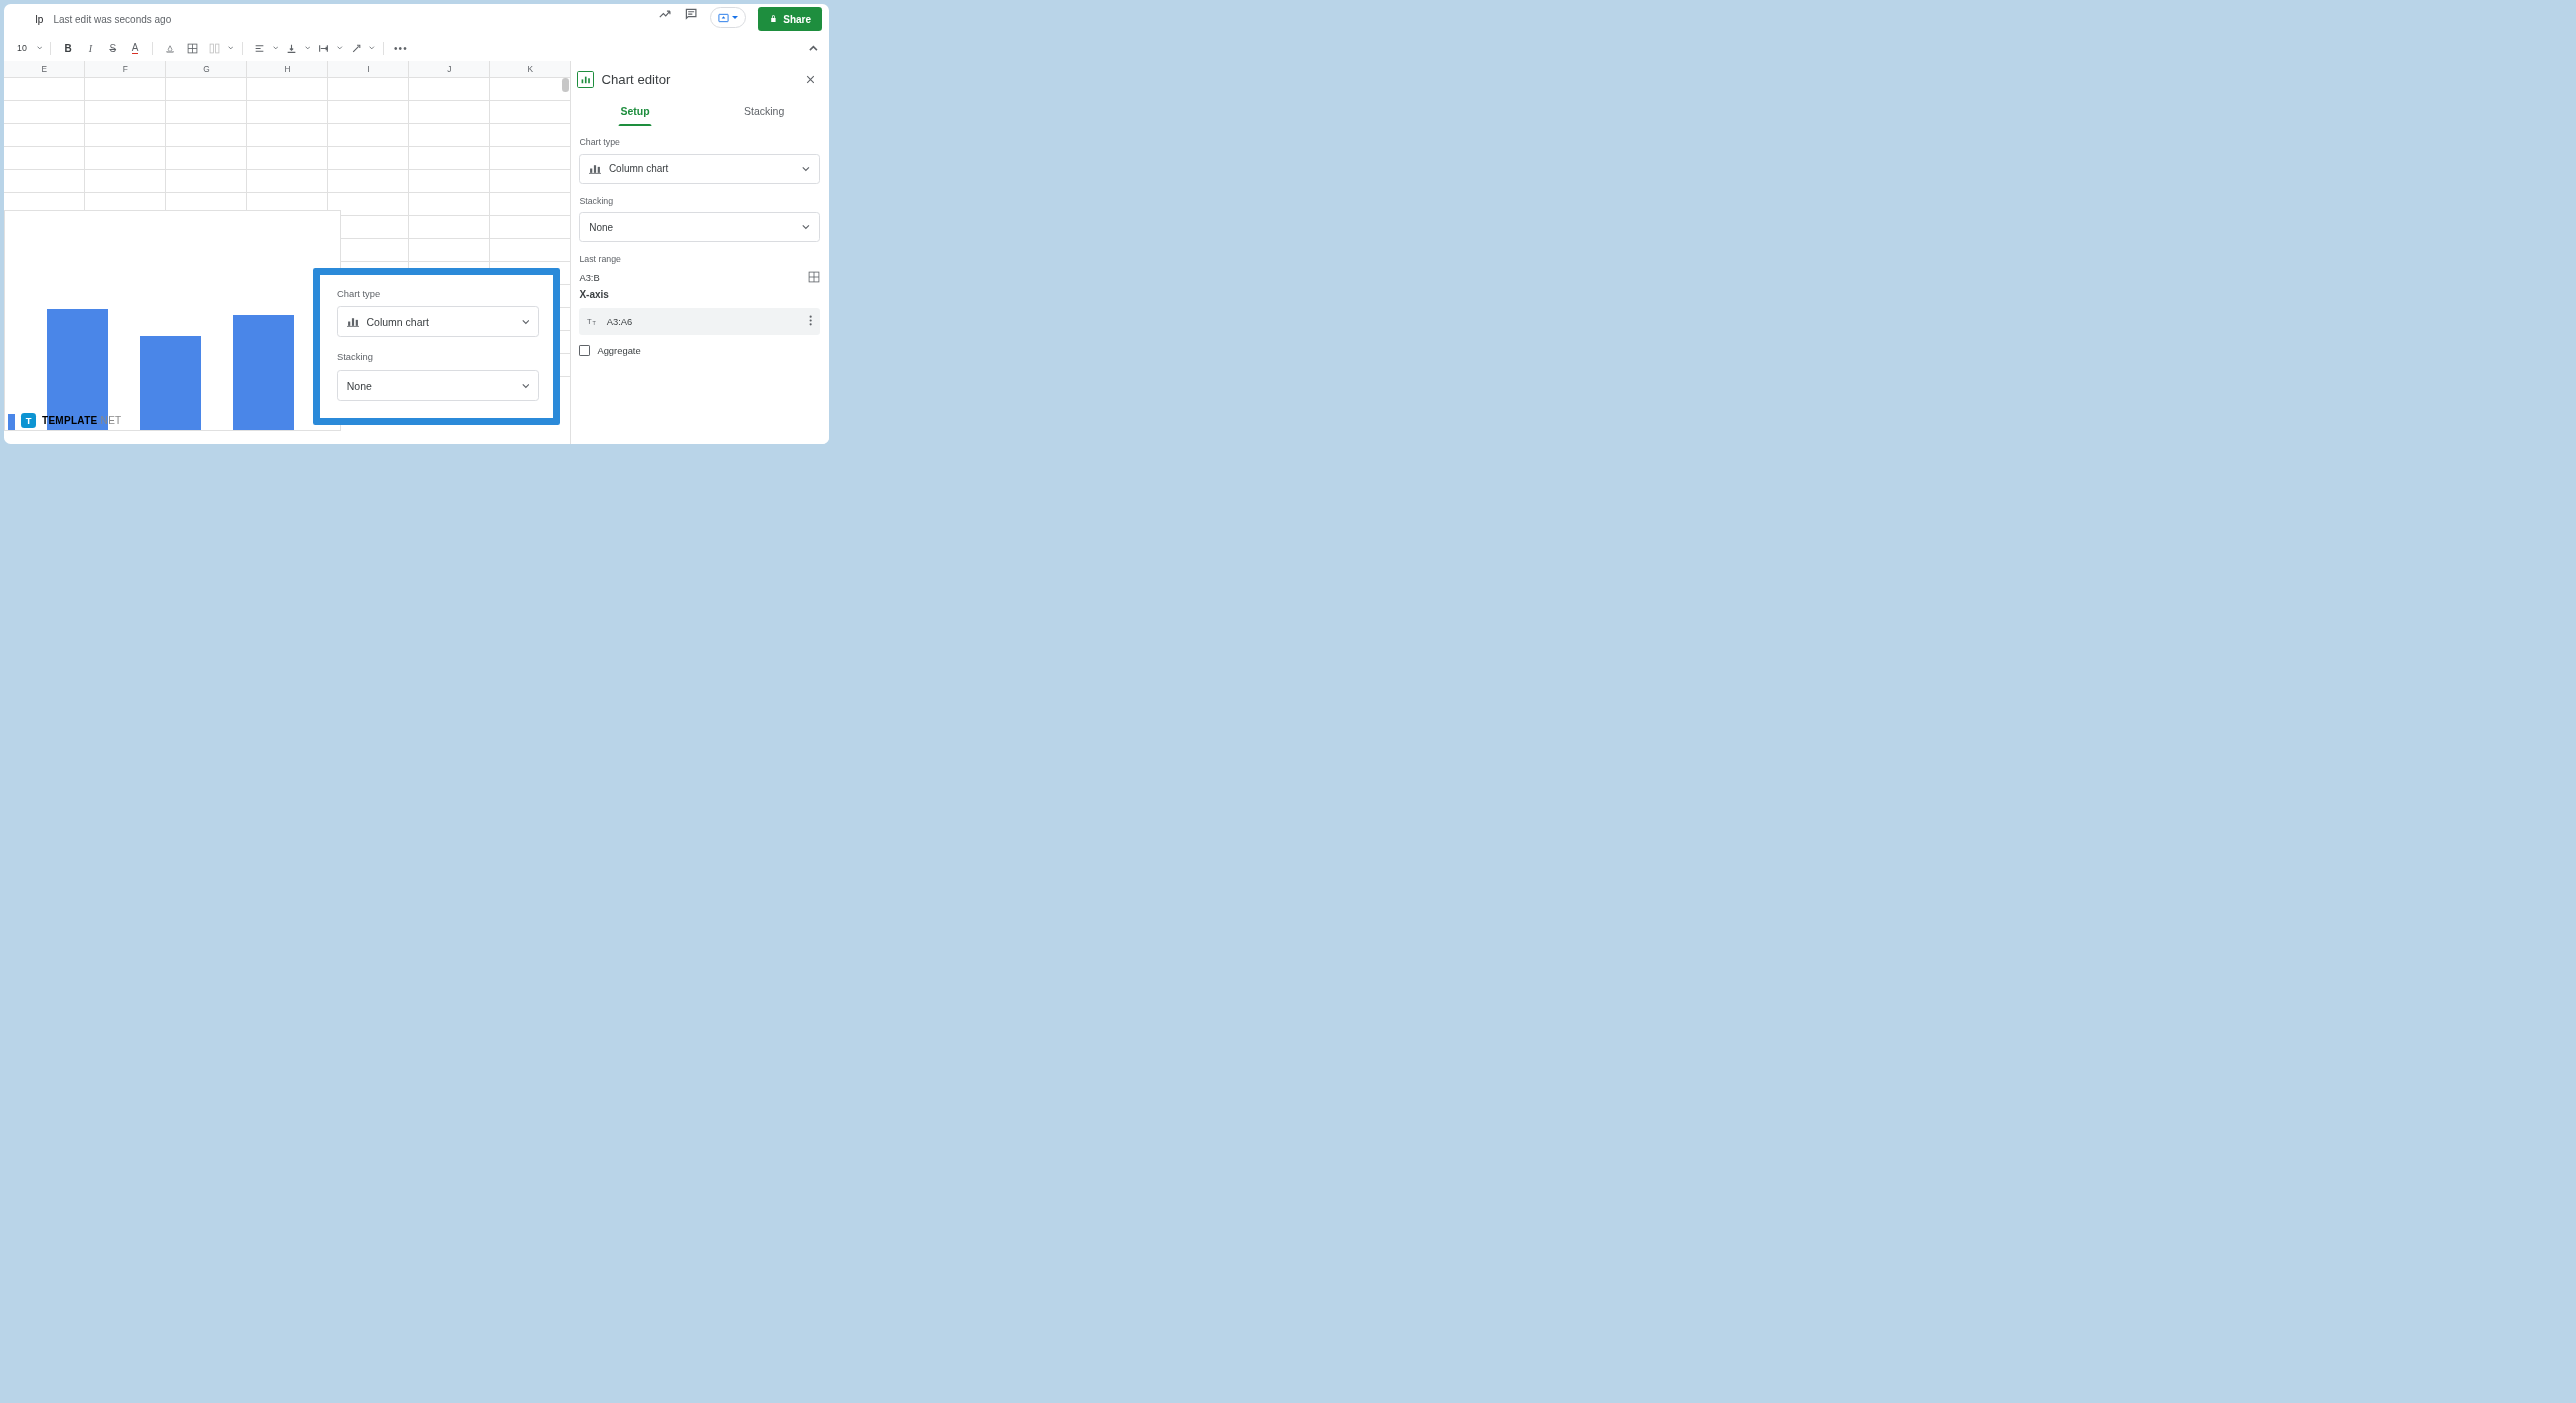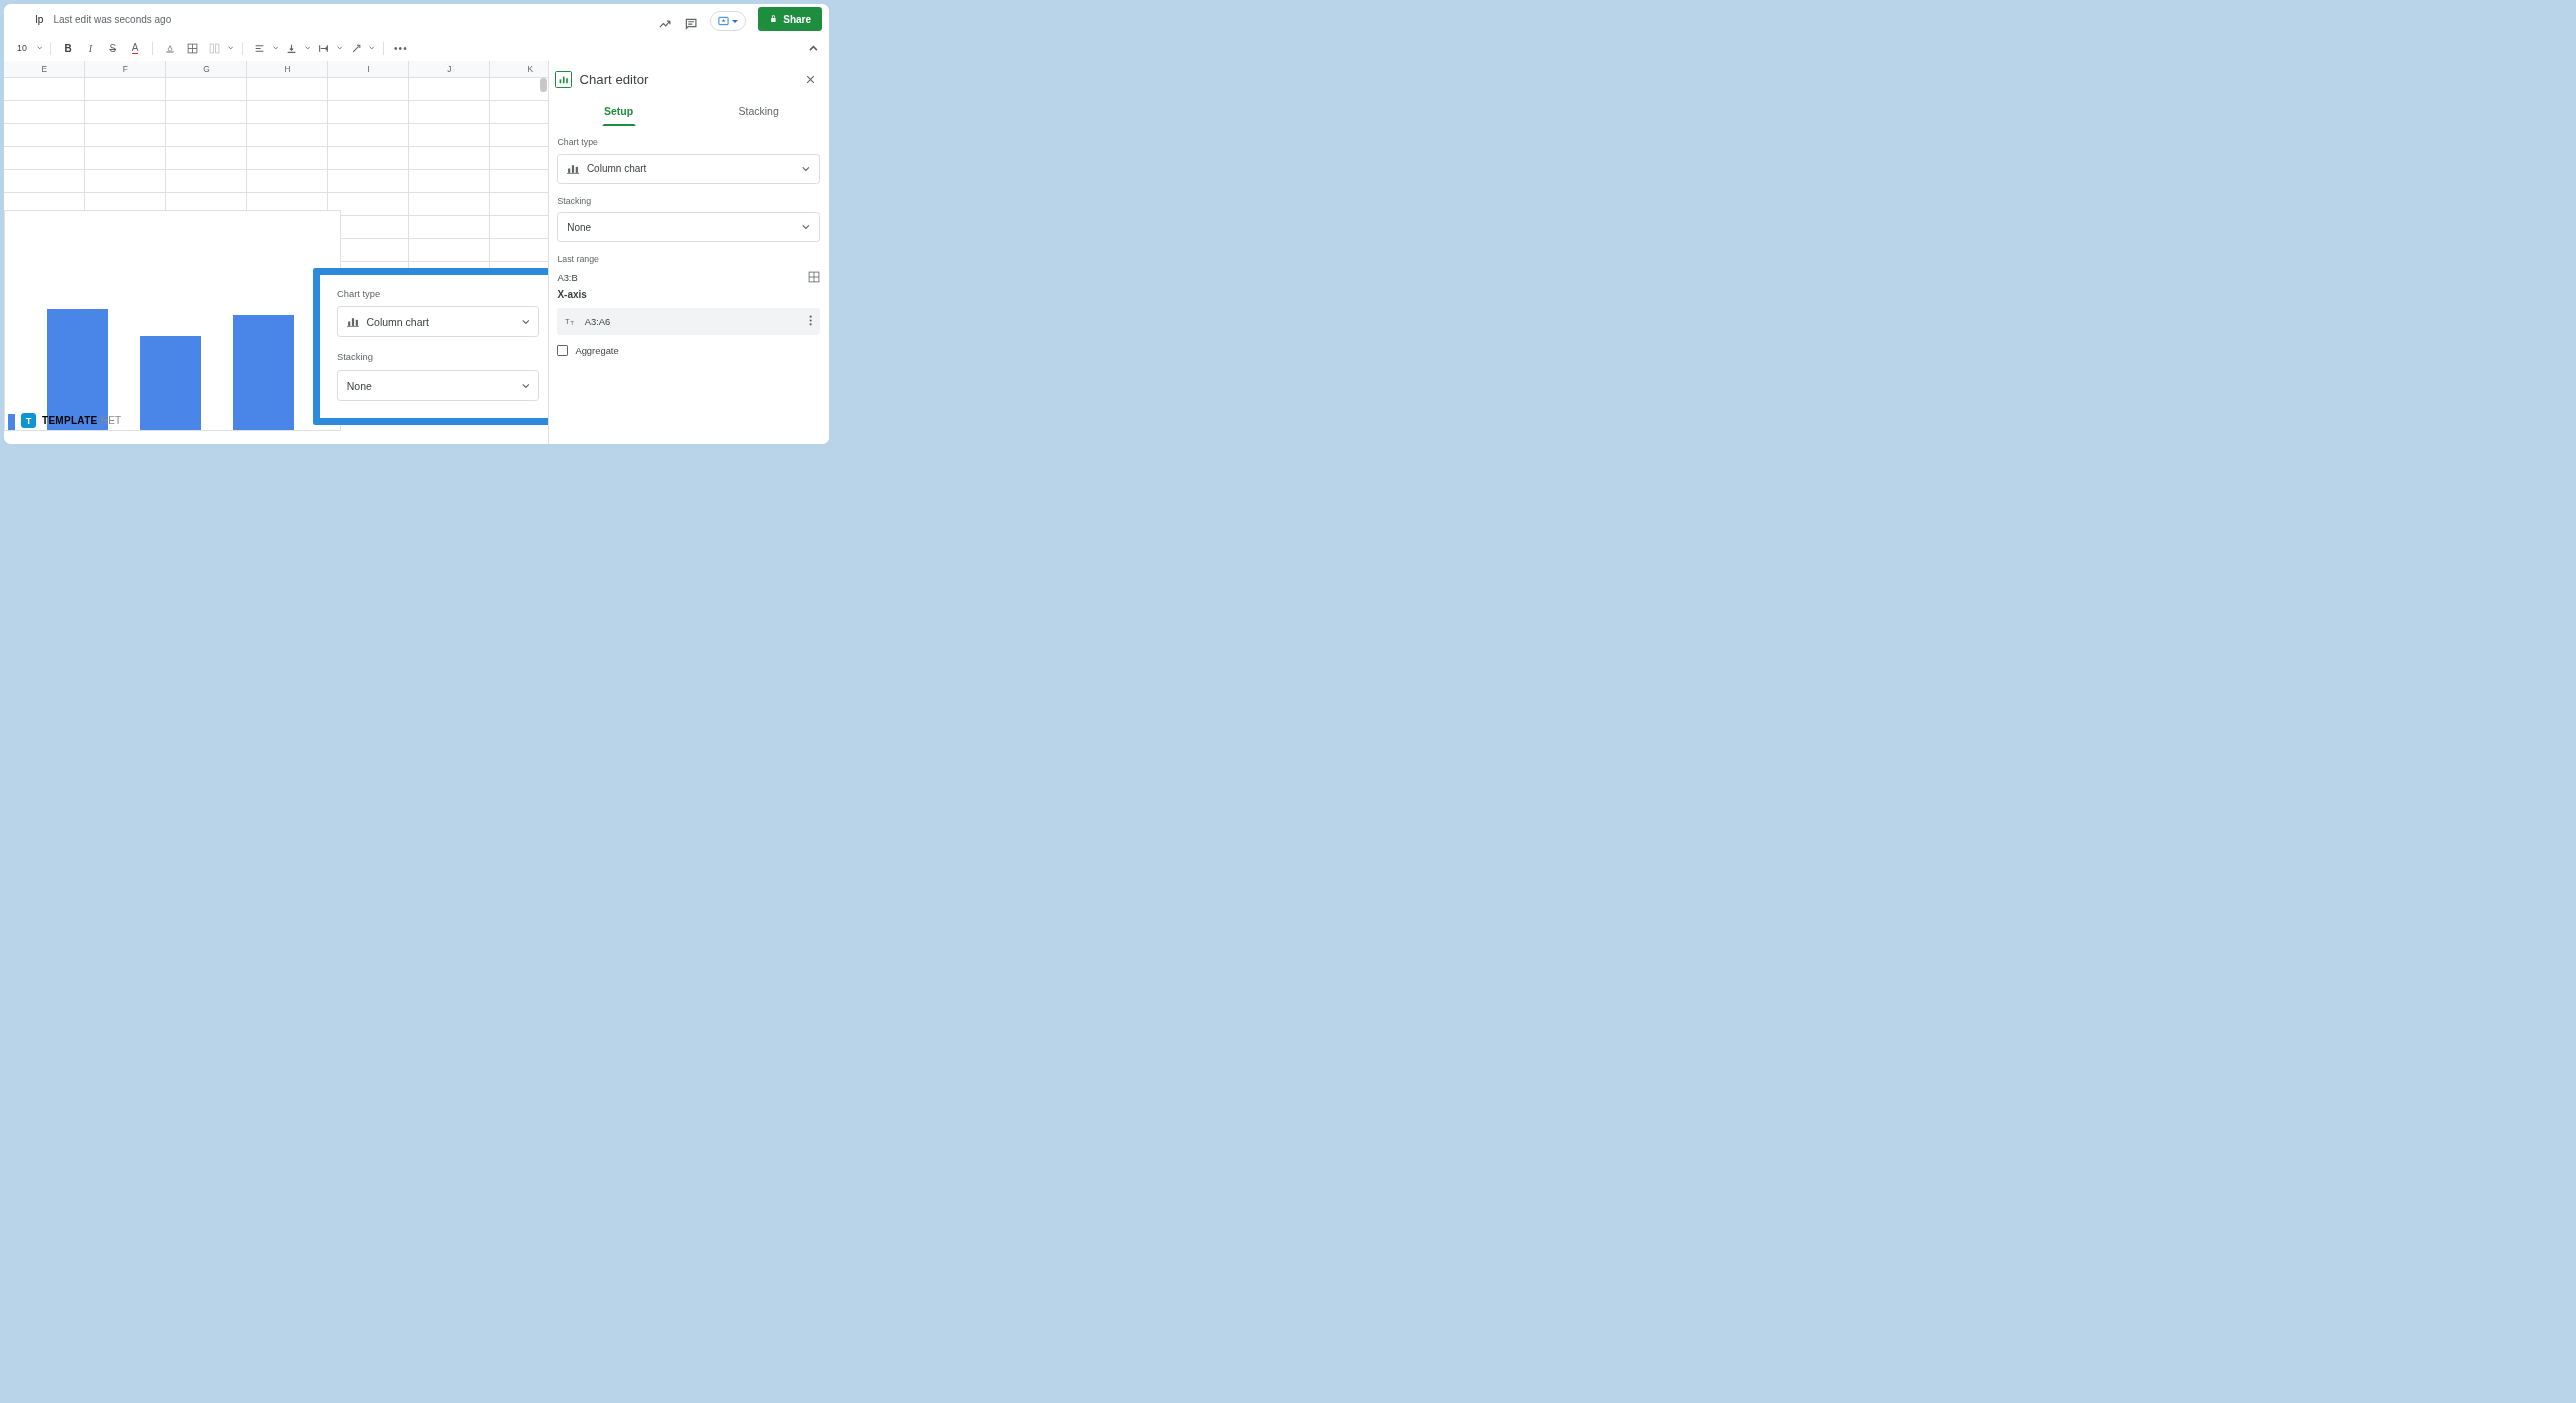--- a/index.html
+++ b/index.html
@@ -3,21 +3,21 @@
 <meta charset="utf-8">
 <style>
   * { box-sizing: border-box; margin: 0; padding: 0; font-family: Arial, "Helvetica Neue", sans-serif; }
   body { background: #b9d4e8; width: 833px; height: 448px; overflow: hidden; position: relative; }
   .frame { position: absolute; top: 4.4px; left: 4.4px; right: 4.4px; bottom: 4.4px; background: #fff; border-radius: 6.6px; overflow: hidden; }
 
   .top-row { height: 31px; display: flex; align-items: center; justify-content: space-between; padding: 0 6.6px 0 0; border-bottom: 0.6px solid #fff; }
   .top-left { display: flex; align-items: center; gap: 10px; padding-left: 2.2px; }
   .menu-frag { color: #202124; font-size: 10px; margin-left: 29px; }
   .history-link { color: #5f6368; font-size: 10px; cursor: pointer; }
-  .top-right { display: flex; align-items: flex-end; gap: 12px; }
+  .top-right { display: flex; align-items: flex-start; gap: 12px; }
   .top-icon { width: 14.3px; height: 14.3px; color: #5f6368; fill: #5f6368; display:flex; align-items:center; justify-content:center; cursor:pointer; }
   .present-btn { display:flex; align-items:center; gap:3.3px; border:0.6px solid #dadce0; border-radius: 13.2px; padding: 4.4px 6.6px; cursor:pointer; }
   .present-btn .tri { width:0;height:0;border-left:3.3px solid transparent;border-right:3.3px solid transparent;border-top:3.9px solid #1a73e8; }
   .share-btn { background:#1e8e3e; color:#fff; border:none; border-radius:3.3px; padding:6.6px 11px; font-size:10px; font-weight:600; display:flex; align-items:center; gap:5.5px; cursor:pointer; }
   .share-btn svg { fill:#fff; }
 
   .toolbar { height: 26.5px; border-bottom:0.6px solid #e8eaed; display:flex; align-items:center; padding: 0 5.5px; gap:3.3px; color:#5f6368; }
   .tb-group { display:flex; align-items:center; gap:2.2px; }
   .tb-sep { width:0.6px; height:13.2px; background:#e0e0e0; margin:0 4.4px; }
   .tb-btn { width:19px; height:19px; display:flex; align-items:center; justify-content:center; border-radius:2.2px; cursor:pointer; color:#5f6368; }
@@ -40,21 +40,21 @@
   .bar { width:61px; background:#4a86e8; }
 
   .callout { position:absolute; left:309px; top:207px; width:247px; height:157px; background:#fff; border:7.7px solid #2b8ad9; border-radius:2.2px; padding:10px 14.3px 10px 16.6px; }
   .callout .lbl { color:#5f6368; font-size:9.4px; margin-bottom:7.7px; margin-top:2.2px; }
   .callout .dd { border:0.6px solid #dadce0; border-radius:3.3px; height:31px; display:flex; align-items:center; padding:0 8.8px; justify-content:space-between; color:#3c4043; font-size:10.5px; cursor:pointer; }
   .callout .dd .left { display:flex; align-items:center; gap:7.7px; }
   .callout .gap { height:12px; }
 
   .arrow { position:absolute; left:579px; top:215px; pointer-events:none; }
 
-  .panel { width:281px; border-left:0.6px solid #e0e0e0; background:#fff; display:flex; flex-direction:column; }
+  .panel { width:259px; border-left:0.6px solid #e0e0e0; background:#fff; display:flex; flex-direction:column; }
   .panel-head { display:flex; align-items:center; padding:10px 5.5px 10px 6.6px; gap:7.7px; }
   .panel-head .icn { width:16.6px; height:16.6px; border:1.1px solid #1e8e3e; border-radius:1.7px; display:flex; align-items:center; justify-content:center; }
   .panel-head h2 { font-size:13.2px; font-weight:400; color:#3c4043; flex:1; }
   .close-x { width:15.5px; height:15.5px; cursor:pointer; color:#5f6368; display:flex; align-items:center; justify-content:center; margin-right:4.4px; }
   .tabs { display:flex; height:28px; border-bottom:0.6px solid transparent; }
   .tab { flex:1; display:flex; align-items:center; justify-content:center; font-size:10.5px; color:#5f6368; cursor:pointer; }
   .tab.active { color:#1e8e3e; font-weight:700; position:relative; }
   .tab.active::after { content:""; position:absolute; bottom:-1.1px; left:50%; transform:translateX(-50%); width:33px; height:2.2px; background:#1e8e3e; border-radius:2.2px 2.2px 0 0; }
   .panel-body { padding: 11px 8.8px 0 8.8px; overflow:hidden; }
   .plbl { color:#5f6368; font-size:8.8px; margin-bottom:6.6px; }

